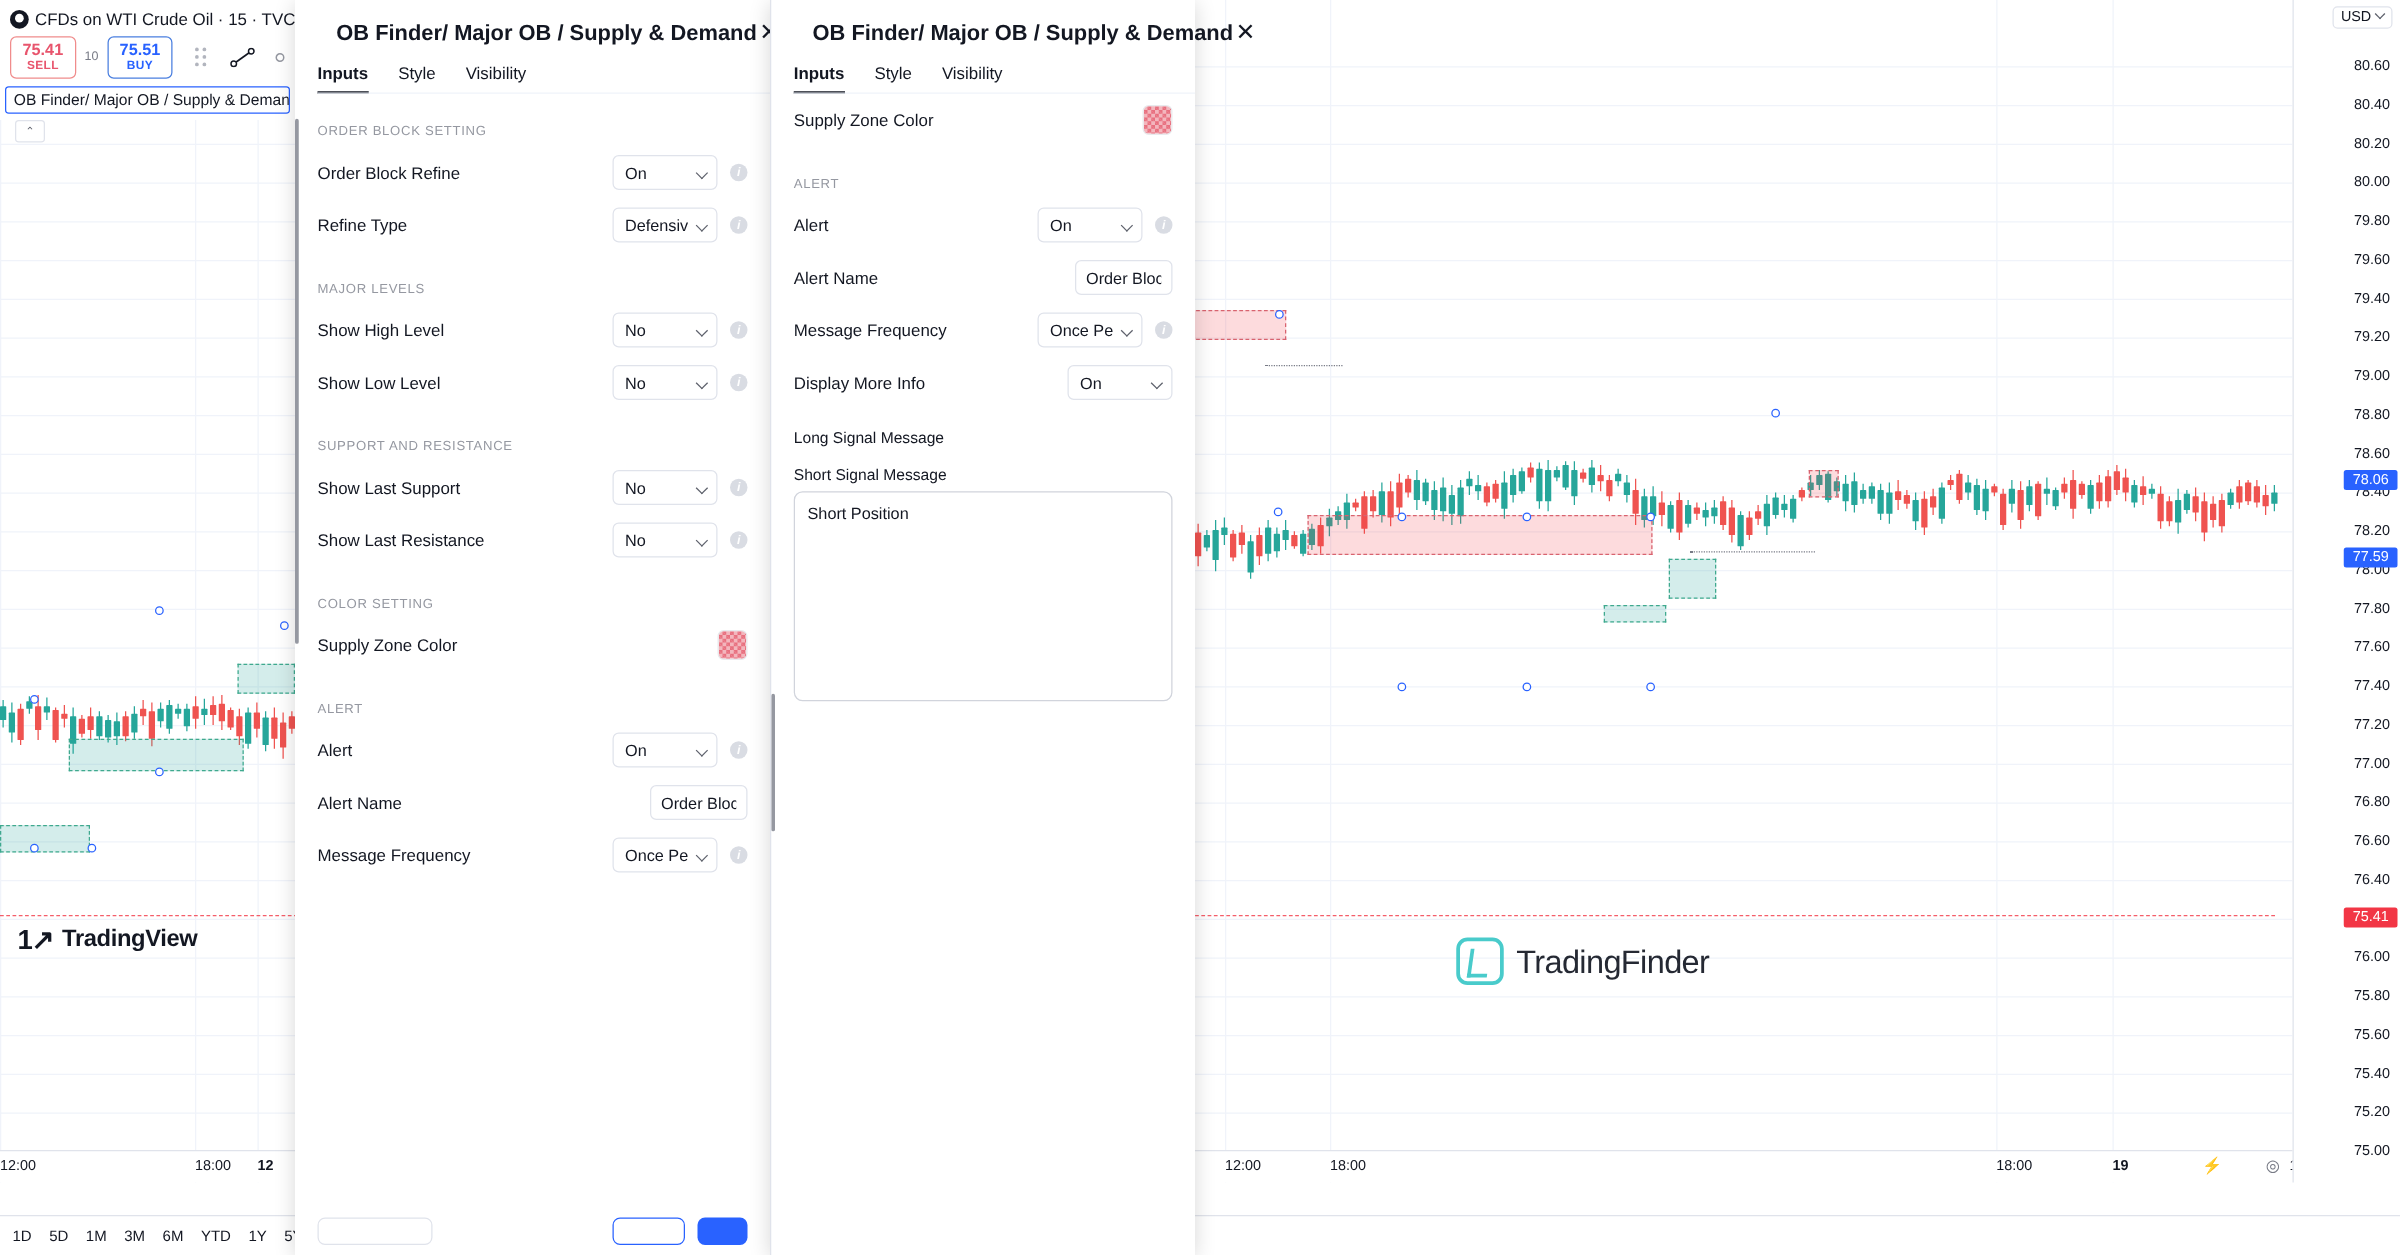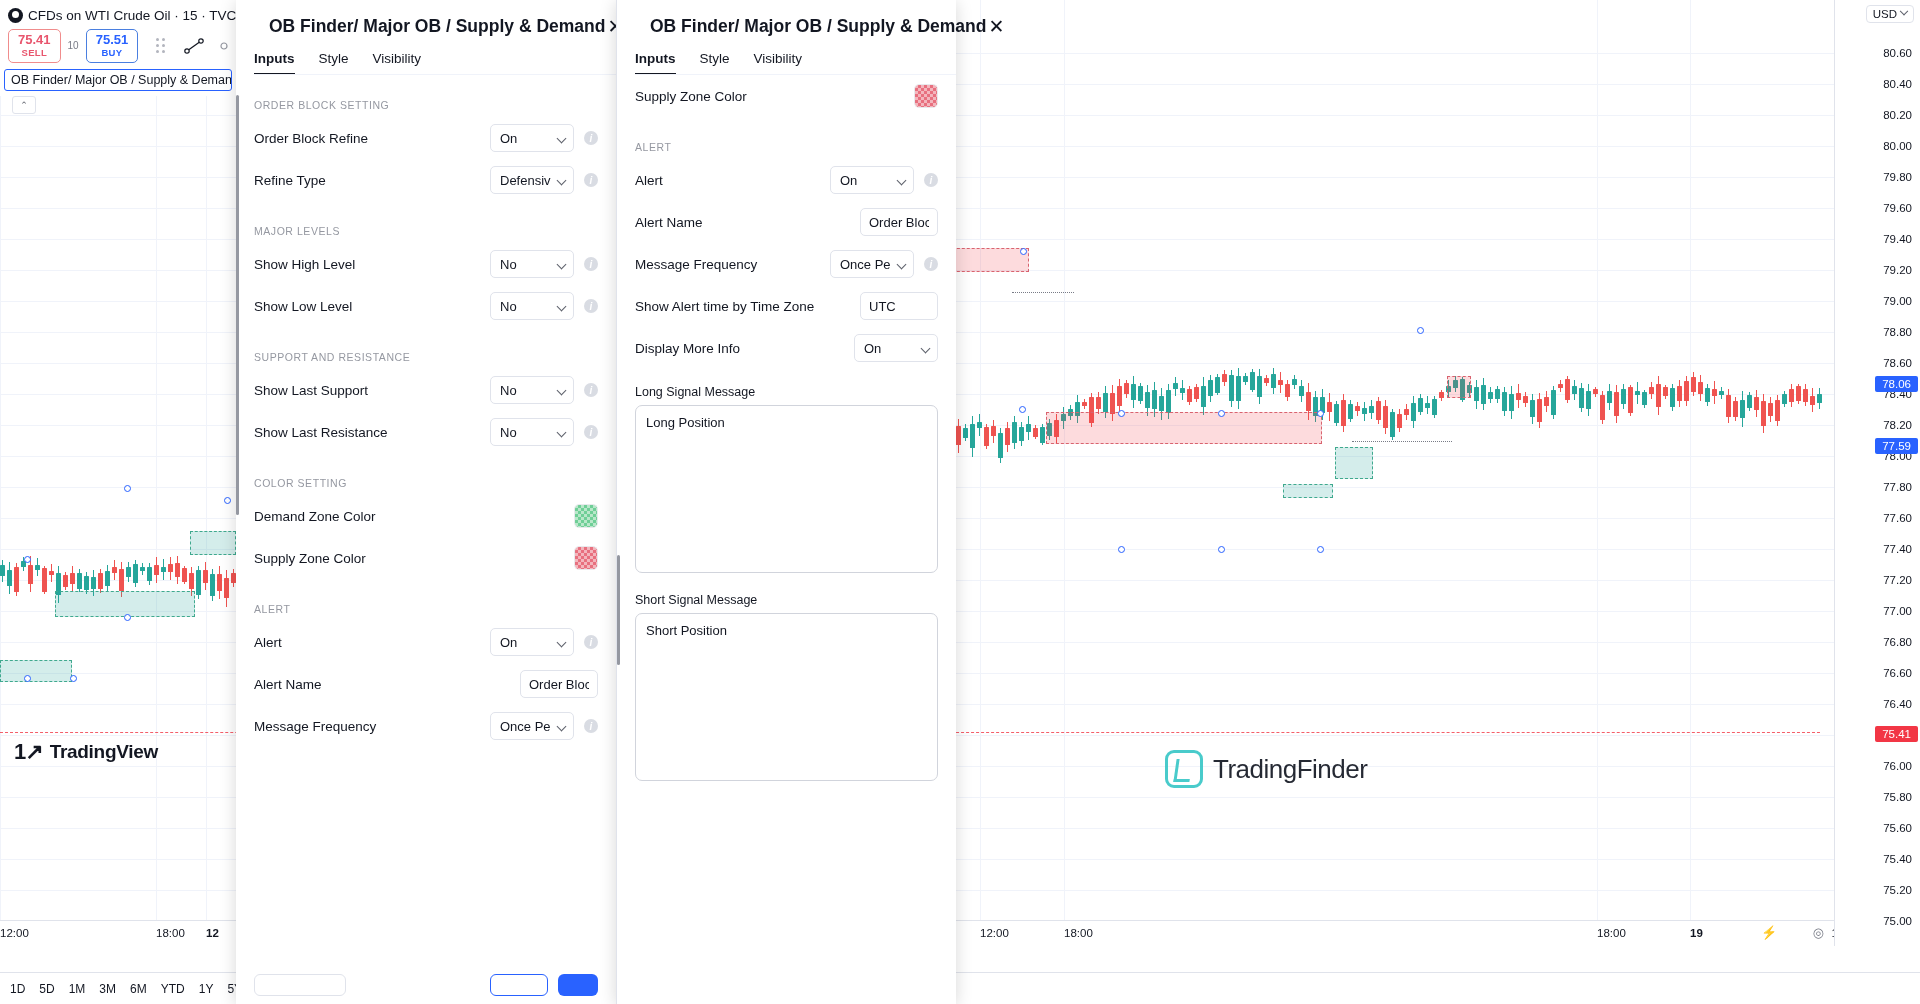--- a/index.html
+++ b/index.html
@@ -1158,26 +1158,20 @@
             <div class="row-label">Show Last Resistance</div>
             <div class="ctrl">
               <span class="sel-wrap">
                 <select class="sel"><option>No</option></select>
               </span>
               <span class="info-i">i</span>
             </div>
           </div>
           <div class="sec-head">COLOR SETTING</div>
           <div class="row">
-            <div class="row-label">Demand Zone Color</div>
-            <div class="ctrl">
-              <span class="swatch green"></span>
-            </div>
-          </div>
-          <div class="row">
             <div class="row-label">Supply Zone Color</div>
             <div class="ctrl">
               <span class="swatch red"></span>
             </div>
           </div>
           <div class="sec-head">ALERT</div>
           <div class="row">
             <div class="row-label">Alert</div>
             <div class="ctrl">
               <span class="sel-wrap">
@@ -1252,36 +1246,29 @@
           <div class="row">
             <div class="row-label">Message Frequency</div>
             <div class="ctrl">
               <span class="sel-wrap">
                 <select class="sel"><option>Once Pe...</option></select>
               </span>
               <span class="info-i">i</span>
             </div>
           </div>
           <div class="row">
-            <div class="row-label">Show Alert time by Time Zone</div>
-            <div class="ctrl">
-              <input class="txt" type="text" value="UTC" style="">
-            </div>
-          </div>
-          <div class="row">
             <div class="row-label">Display More Info</div>
             <div class="ctrl">
               <span class="sel-wrap">
                 <select class="sel"><option>On</option></select>
               </span>
             </div>
           </div>
         </div>
 
       <div class="area-label">Long Signal Message</div>
-      <textarea class="area" style="">Long Position</textarea>
 
       <div class="area-label">Short Signal Message</div>
       <textarea class="area" style="">Short Position</textarea>
     </div>
   </div>
 
 </div>
 
 </body></html>

